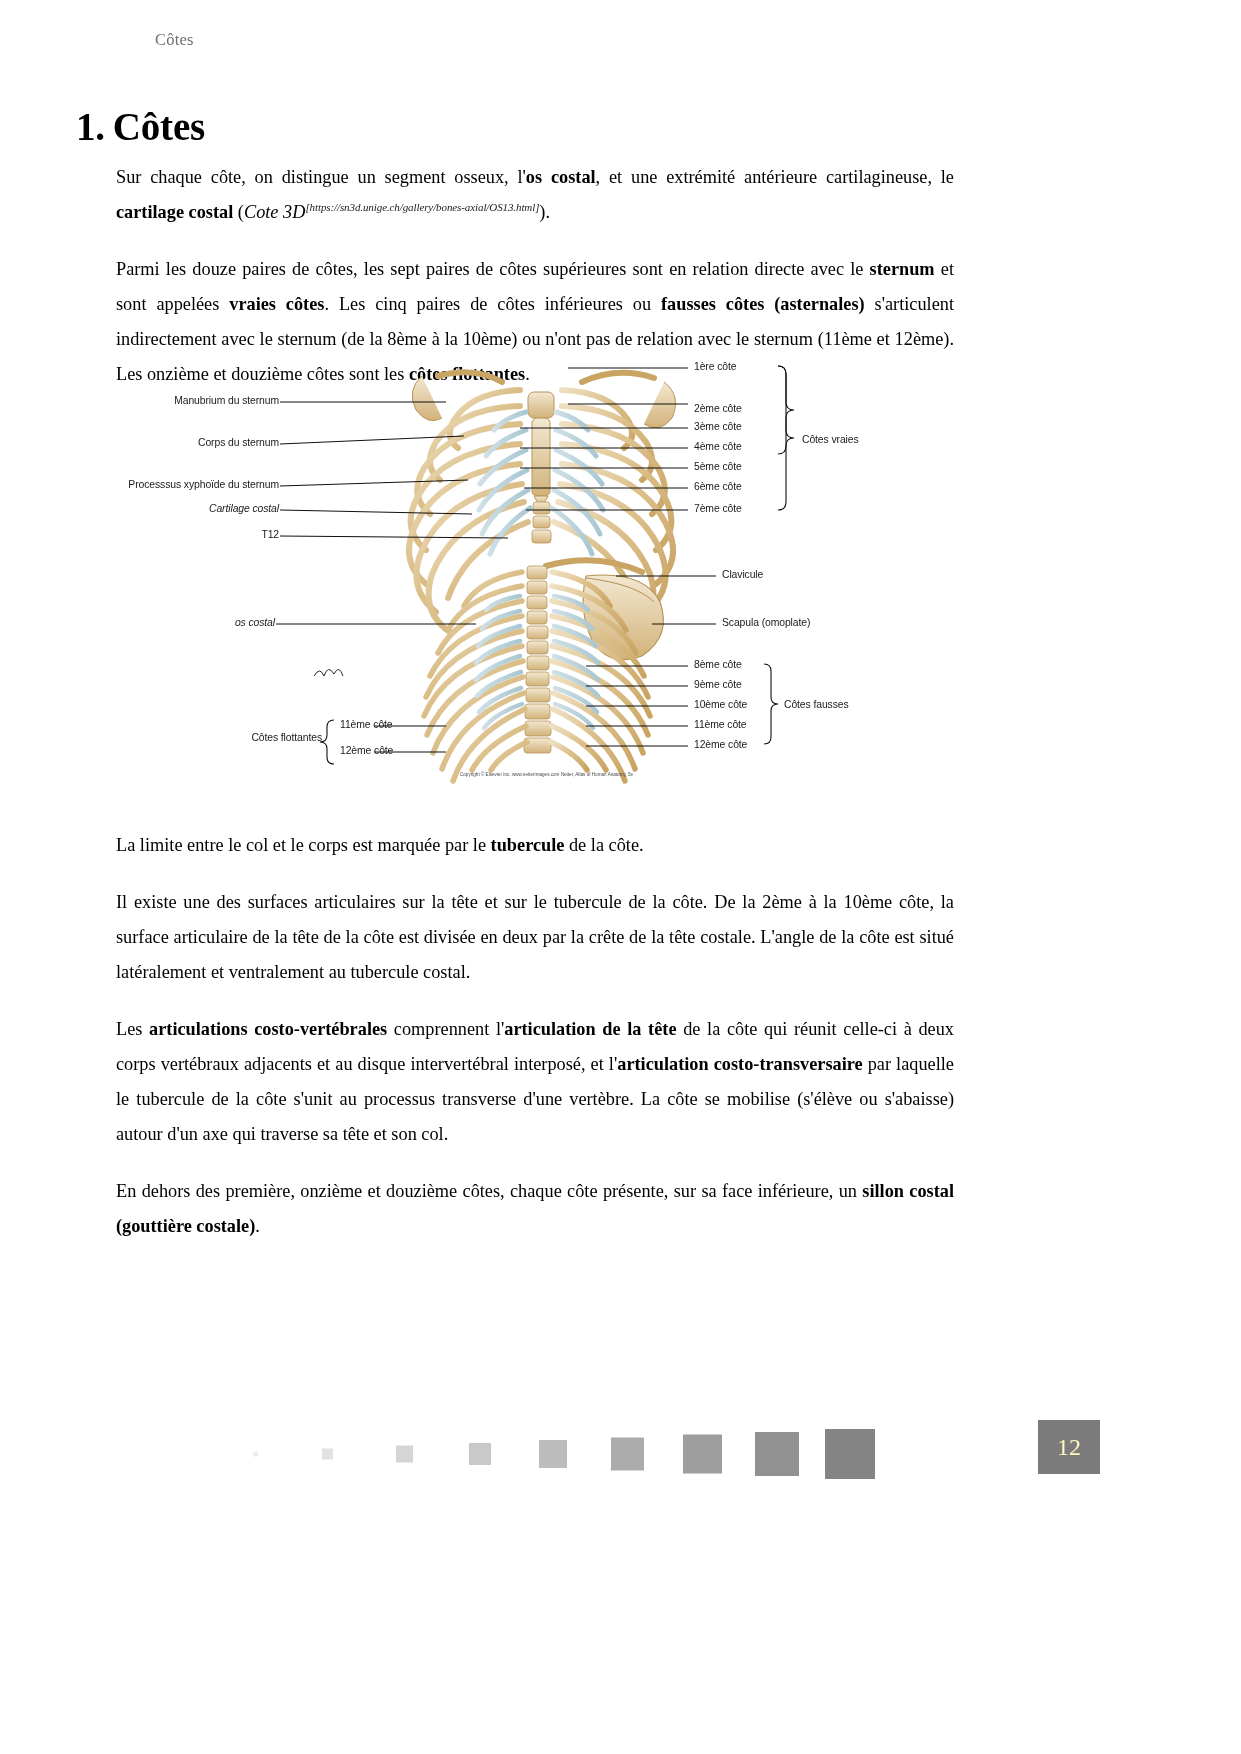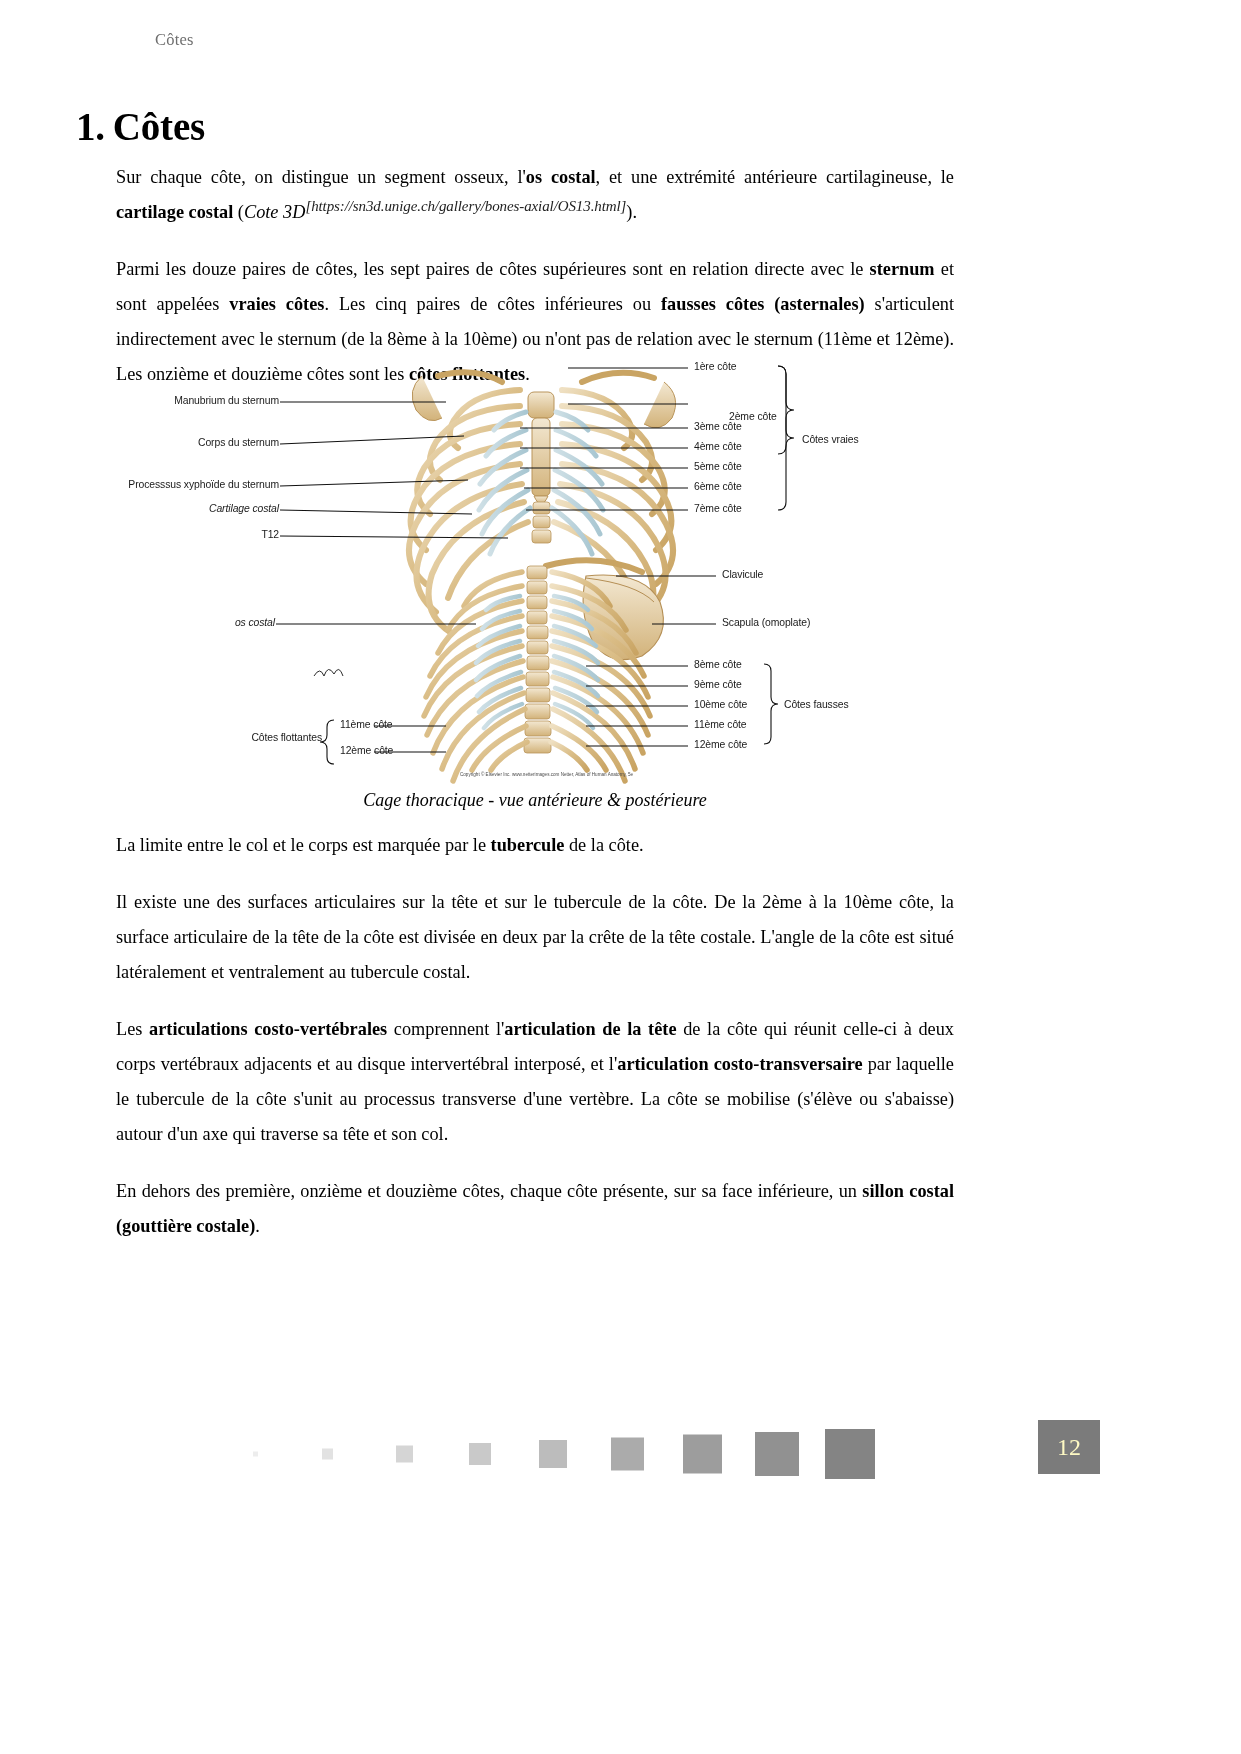--- a/index.html
+++ b/index.html
@@ -53,21 +53,21 @@
     margin: 0 0 22px 0;
     font-size: 18.3px;
     line-height: 35px;
     text-align: justify;
     text-justify: inter-word;
     hyphens: none;
   }
   b, strong { font-weight: bold; }
   i, em { font-style: italic; }
   .url-sup {
-    font-size: 15px;
+    font-size: 11px;
     font-style: italic;
     vertical-align: super;
     line-height: 0;
     color: #222;
     letter-spacing: -0.1px;
   }
 
   
   .figure {
     position: absolute;
@@ -347,21 +347,21 @@
       </g>
     </svg>
 
     <div class="lbl left" style="left:163px; top:43px;">Manubrium du sternum</div>
     <div class="lbl left" style="left:163px; top:85px;">Corps du sternum</div>
     <div class="lbl left" style="left:163px; top:127px;">Processsus xyphoïde du sternum</div>
     <div class="lbl left ital" style="left:163px; top:151px;">Cartilage costal</div>
     <div class="lbl left" style="left:163px; top:177px;">T12</div>
 
     <div class="lbl right" style="left:578px; top:9px;">1ère côte</div>
-    <div class="lbl right" style="left:578px; top:59px;margin-left:35px;">2ème côte</div>
+    <div class="lbl right" style="left:578px; top:51px;">2ème côte</div>
     <div class="lbl right" style="left:578px; top:69px;">3ème côte</div>
     <div class="lbl right" style="left:578px; top:89px;">4ème côte</div>
     <div class="lbl right" style="left:578px; top:109px;">5ème côte</div>
     <div class="lbl right" style="left:578px; top:129px;">6ème côte</div>
     <div class="lbl right" style="left:578px; top:151px;">7ème côte</div>
     <div class="lbl right" style="left:686px; top:82px;">Côtes vraies</div>
 
     <div class="lbl left ital" style="left:159px; top:265px;">os costal</div>
 
     <div class="lbl right" style="left:606px; top:217px;">Clavicule</div>
@@ -374,21 +374,20 @@
     <div class="lbl right" style="left:578px; top:387px;">12ème côte</div>
     <div class="lbl right" style="left:668px; top:347px;">Côtes fausses</div>
 
     <div class="lbl right" style="left:224px; top:367px;">11ème côte</div>
     <div class="lbl right" style="left:224px; top:393px;">12ème côte</div>
     <div class="lbl left" style="left:206px; top:380px;">Côtes flottantes</div>
 
     <div class="copyright-line" style="left:344px; top:420px;">Copyright © Elsevier Inc.  www.netterimages.com Netter, Atlas of Human Anatomy, 5e</div>
   </div>
 
-  <div class="fig-caption">Cage thoracique - vue antérieure &amp; postérieure</div>
 
   <div class="content-lower">
 
     <p class="body"><span>La limite entre le col et le corps est marquée par le </span><b>tubercule</b><span> de la côte.</span></p>
 
     <p class="body">Il existe une des surfaces articulaires sur la tête et sur le tubercule de la côte. De la 2ème à la 10ème côte, la surface articulaire de la tête de la côte est divisée en deux par la crête de la tête costale. L'angle de la côte est situé latéralement et ventralement au tubercule costal.</p>
 
     <p class="body"><span>Les </span><b>articulations costo-vertébrales</b><span> comprennent l'</span><b>articulation de la tête</b><span> de la côte qui réunit celle-ci à deux corps vertébraux adjacents et au disque intervertébral interposé, et l'</span><b>articulation costo-transversaire</b><span> par laquelle le tubercule de la côte s'unit au processus transverse d'une vertèbre. La côte se mobilise (s'élève ou s'abaisse) autour d'un axe qui traverse sa tête et son col.</span></p>
 
     <p class="body"><span>En dehors des première, onzième et douzième côtes, chaque côte présente, sur sa face inférieure, un </span><b>sillon costal (gouttière costale)</b><span>.</span></p>

